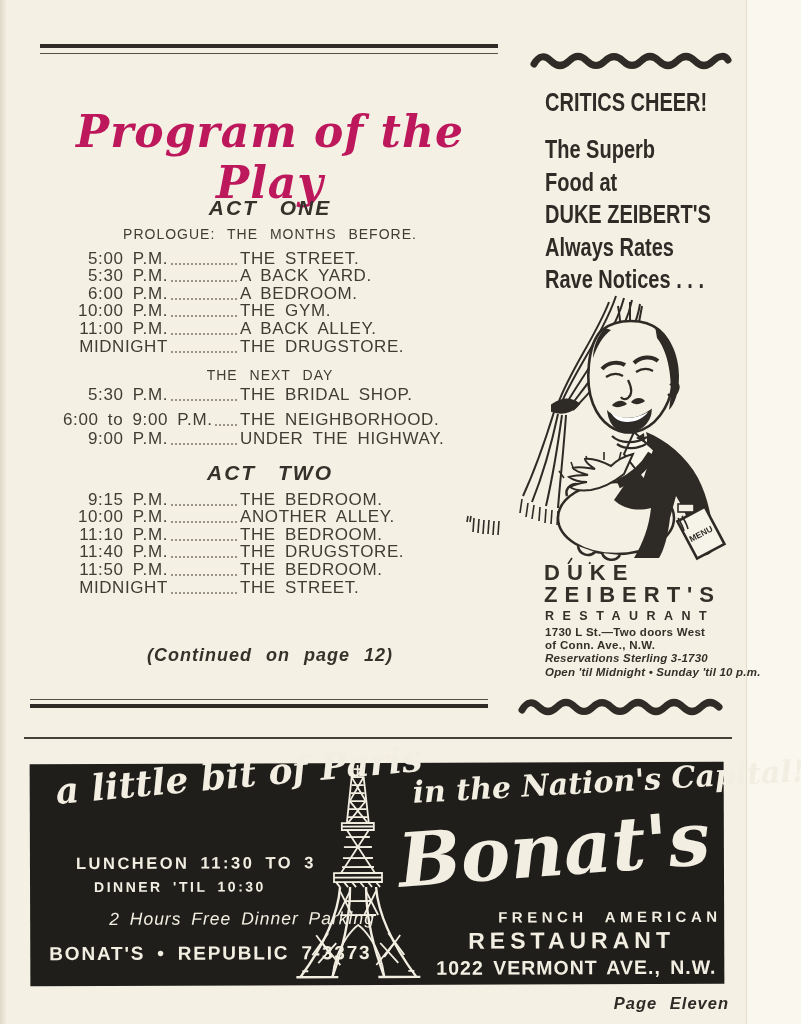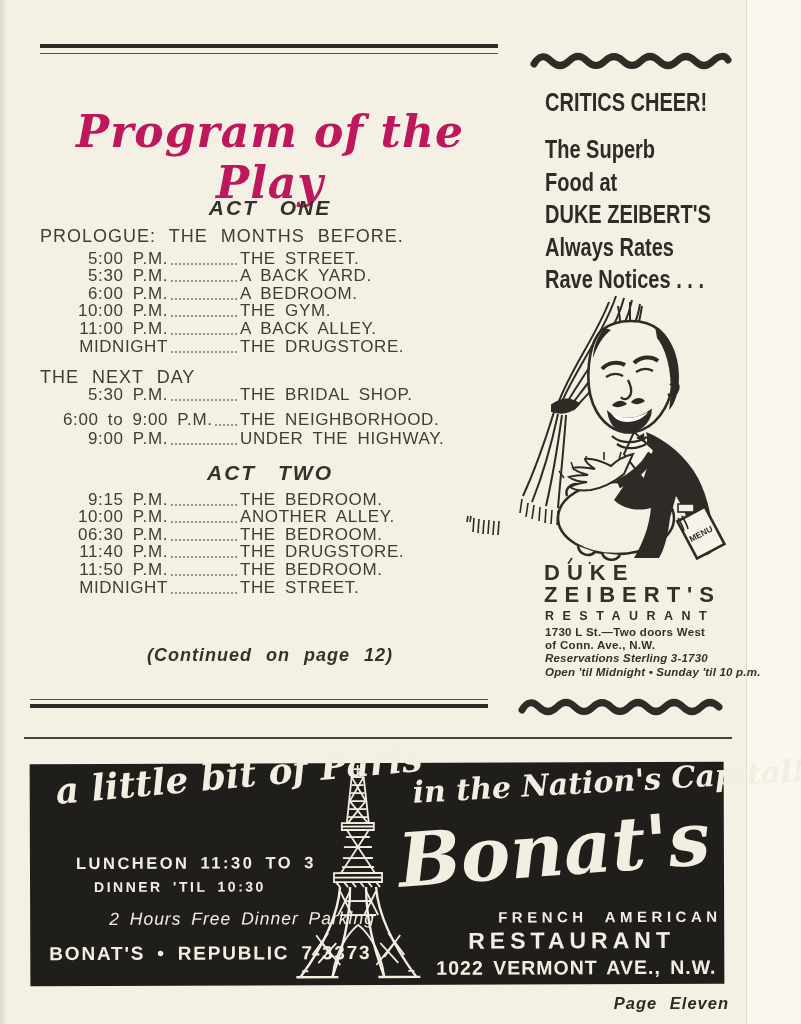--- a/index.html
+++ b/index.html
@@ -20,22 +20,22 @@
     border-top:1.5px solid #555149; border-bottom:4px solid #2f2c27; }
   .rule-full { position:absolute; left:24px; top:737px; width:708px; height:1.5px; background:#45423a; }
 
   
   .script-title { position:absolute; left:40px; top:106px; width:460px; text-align:center;
     font-family:"DejaVu Serif", serif; font-style:italic; font-weight:bold;
     font-size:44px; color:#be185d; letter-spacing:1px; }
   .act-heading { position:absolute; left:40px; width:460px; text-align:center;
     font-weight:bold; font-style:italic; font-size:21px; letter-spacing:2px;
     word-spacing:14px; color:#35322b; }
-  .sub-heading { position:absolute; left:40px; width:460px; text-align:left;
-    font-size:18px; letter-spacing:1px; word-spacing:7px; color:#403d35; }
+  .sub-heading { position:absolute; left:40px; width:460px; text-align:center;
+    font-size:14px; letter-spacing:1px; word-spacing:7px; color:#403d35; }
   .schedule { position:absolute; left:63px; width:430px; font-size:17px;
     letter-spacing:.6px; word-spacing:4px; color:#403d35; }
   .prow { display:flex; align-items:flex-end; height:17.6px; }
   .ptimewrap { flex:0 0 177px; display:flex; align-items:flex-end; }
   .ptime { min-width:105px; text-align:right; white-space:nowrap; flex:0 1 auto; }
   .pleader { flex:1 1 auto; min-width:8px; border-bottom:2px dotted #9a9384; margin:0 3px 4px 3px; }
   .pscene { white-space:nowrap; }
   .continued { position:absolute; left:40px; top:645px; width:460px; text-align:center;
     font-weight:bold; font-style:italic; font-size:18px; letter-spacing:1px;
     word-spacing:8px; color:#35322b; }
@@ -184,21 +184,21 @@
     </div>
     <div class="prow">
       <span class="ptimewrap">
           <span class="ptime">10:00 P.M.</span>
           <span class="pleader"></span>
         </span>
       <span class="pscene">ANOTHER ALLEY.</span>
     </div>
     <div class="prow">
       <span class="ptimewrap">
-          <span class="ptime">06:30 P.M.</span>
+          <span class="ptime">11:10 P.M.</span>
           <span class="pleader"></span>
         </span>
       <span class="pscene">THE BEDROOM.</span>
     </div>
     <div class="prow">
       <span class="ptimewrap">
           <span class="ptime">11:40 P.M.</span>
           <span class="pleader"></span>
         </span>
       <span class="pscene">THE DRUGSTORE.</span>

